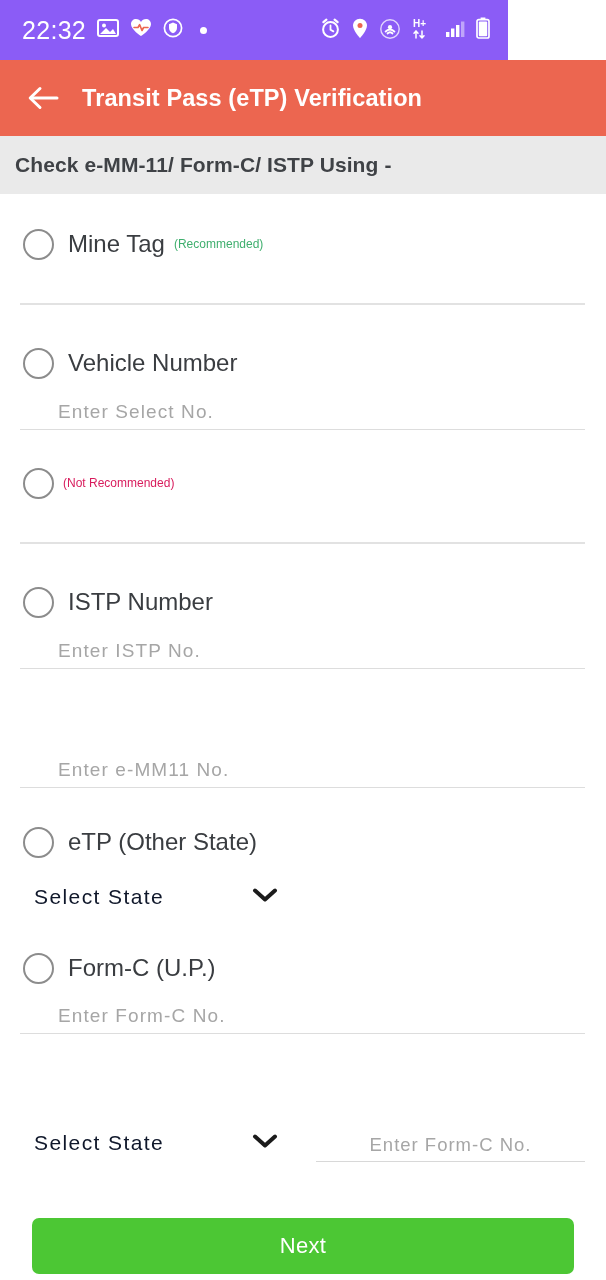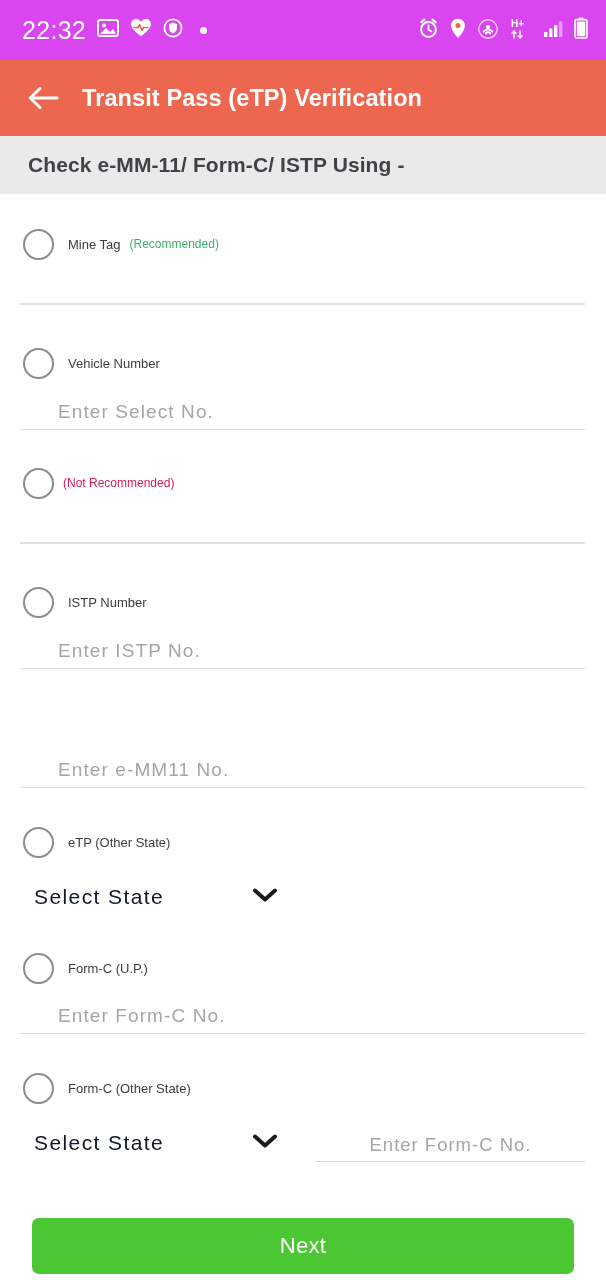--- a/index.html
+++ b/index.html
@@ -14,22 +14,22 @@
     position: relative;
     width: 606px;
     height: 1280px;
     background: #ffffff;
   }
 
   
   .statusbar {
     position: absolute;
     top: 0; left: 0;
-    width: 606px; height: 60px;
-    background: #d946ef;
+    width: 508px; height: 60px;
+    background: #8b5cf6;
     display: flex;
     align-items: center;
     justify-content: space-between;
     padding: 0 18px 0 22px;
   }
   .sb-left, .sb-right {
     display: flex;
     align-items: center;
     gap: 11px;
   }
@@ -72,21 +72,21 @@
   }
 
   
   .section-band {
     position: absolute;
     top: 136px; left: 0;
     width: 606px; height: 58px;
     background: #eaeaea;
     display: flex;
     align-items: center;
-    padding-left: 28px;
+    padding-left: 15px;
   }
   .section-band-text {
     font-size: 21px;
     font-weight: bold;
     color: #3f4246;
     letter-spacing: 0.1px;
   }
 
   
   .form-body {
@@ -109,21 +109,21 @@
     height: 32px;
   }
   .radio {
     width: 31px; height: 31px;
     border: 2px solid #8c8c8c;
     border-radius: 50%;
     background: #ffffff;
     flex: none;
   }
   .opt-label {
-    font-size: 13px;
+    font-size: 24px;
     color: #3a3d41;
     margin-left: 14px;
     white-space: nowrap;
   }
   .opt-note {
     font-size: 12px;
     margin-left: 9px;
     white-space: nowrap;
   }
   .note-good { color: #3faf6e; }
@@ -356,26 +356,20 @@
     <div class="option-row" style="top:758px;">
       <div class="opt-head">
         <span class="radio"></span>
         <span class="opt-label">Form-C (U.P.)</span>
       </div>
     </div>
     <div class="field" style="top:794px; left:20px; width:565px;">
       <span class="field-ph" style="padding-left:38px;">Enter Form-C No.</span>
     </div>
 
-    <div class="option-row" style="top:878px;">
-      <div class="opt-head">
-        <span class="radio"></span>
-        <span class="opt-label">Form-C (Other State)</span>
-      </div>
-    </div>
     <div class="select-box" style="top:926px;">
       <span class="select-value">Select State</span>
       <span class="chevron">
         <svg width="26" height="16" viewBox="0 0 26 16">
           <path d="M3 3.5 L13 12.5 L23 3.5" fill="none" stroke="#1b1b1b" stroke-width="4" stroke-linecap="round" stroke-linejoin="round"></path>
         </svg>
       </span>
     </div>
     <div class="field-right" style="top:924px;">
       <span class="field-ph">Enter Form-C No.</span>

